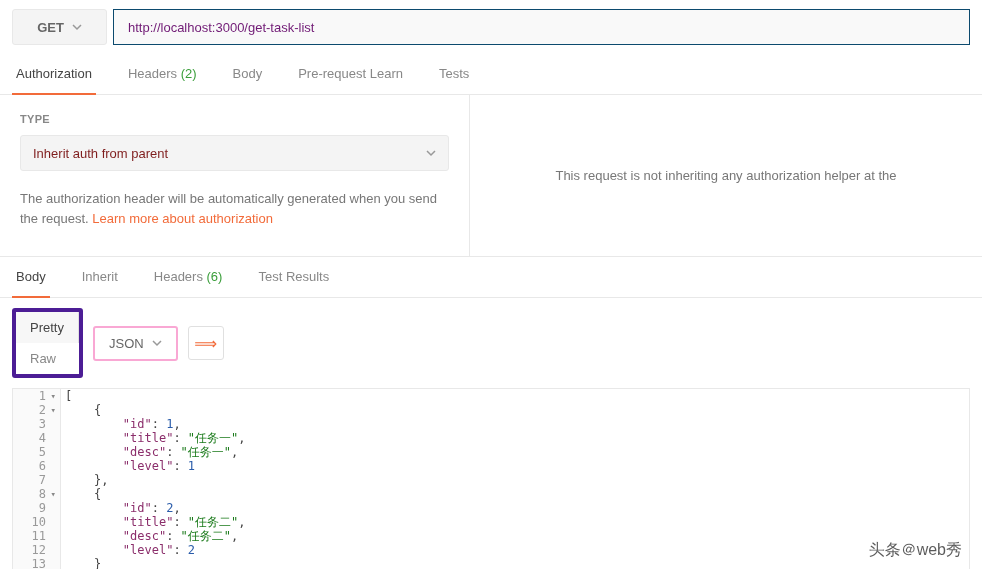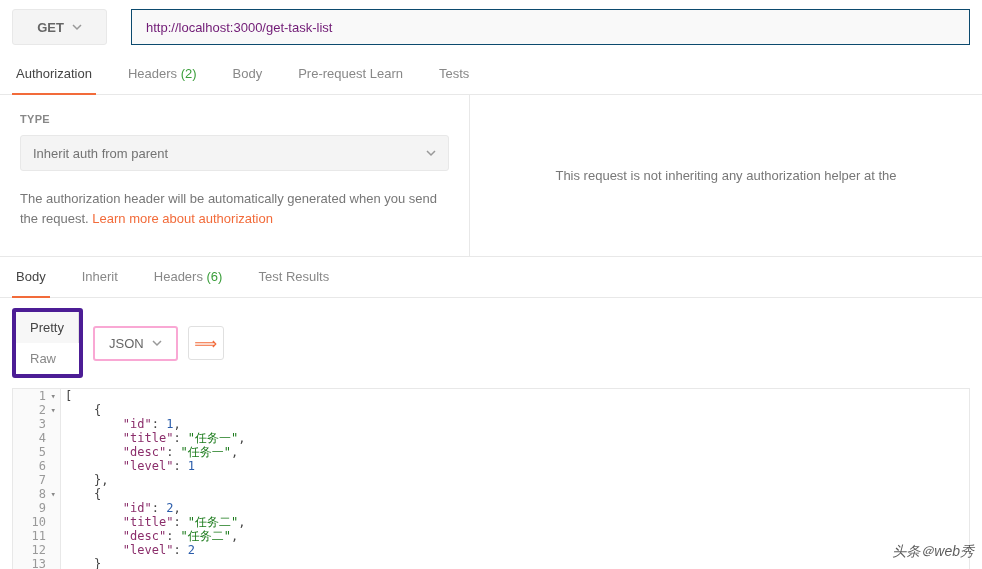--- a/index.html
+++ b/index.html
@@ -1,32 +1,32 @@
 <!DOCTYPE html>
 <html><head>
   <meta charset="utf-8">
   <style>
     * { margin: 0; padding: 0; box-sizing: border-box; }
     body { font-family: -apple-system, BlinkMacSystemFont, "Segoe UI", Arial, sans-serif; font-size: 13px; color: #555; background: #fff; width: 982px; height: 569px; overflow: hidden; }
     
-    .request-bar { display: flex; padding: 9px 12px; gap: 24px; }
+    .request-bar { display: flex; padding: 9px 12px; gap: 6px; }
     .method-selector { display: flex; align-items: center; justify-content: center; gap: 8px; width: 95px; height: 36px; background: #f4f4f4; border: 1px solid #e8e8e8; border-radius: 3px; cursor: pointer; color: #666; font-weight: 600; font-size: 13px; }
     .chevron-down { width: 10px; height: 10px; }
     .url-input { flex: 1; height: 36px; border: 1px solid #0c4a6e; background: #f9f9f9; padding: 0 14px; font-size: 13px; color: #701a75; outline: none; }
     
     .tabs { display: flex; border-bottom: 1px solid #e8e8e8; padding: 0 12px; gap: 28px; }
     .tab { padding: 12px 4px; cursor: pointer; color: #888; font-size: 13px; border-bottom: 2px solid transparent; margin-bottom: -1px; }
     .tab.active { color: #444; border-bottom-color: #f26b3a; }
     .tab .count { color: #3a9e3a; }
     
     .auth-section { display: flex; min-height: 162px; border-bottom: 1px solid #e8e8e8; }
     .auth-left { width: 470px; padding: 18px 20px; border-right: 1px solid #e8e8e8; }
     .auth-right { flex: 1; display: flex; align-items: center; justify-content: center; padding: 20px; color: #777; font-size: 13px; }
     .type-label { font-size: 11px; font-weight: 600; color: #888; margin-bottom: 10px; letter-spacing: 0.3px; }
-    .auth-select { width: 100%; height: 36px; background: #f4f4f4; border: 1px solid #e8e8e8; border-radius: 3px; padding: 0 12px; display: flex; align-items: center; justify-content: space-between; cursor: pointer; color: #737373; font-size: 13px; margin-bottom: 18px; }
+    .auth-select { width: 100%; height: 36px; background: #f4f4f4; border: 1px solid #e8e8e8; border-radius: 3px; padding: 0 12px; display: flex; align-items: center; justify-content: space-between; cursor: pointer; color: #7f1d1d; font-size: 13px; margin-bottom: 18px; }
     .auth-desc { font-size: 13px; color: #777; line-height: 1.5; }
     .auth-desc a { color: #f26b3a; text-decoration: none; cursor: pointer; }
     
     .response-tabs { display: flex; border-bottom: 1px solid #e8e8e8; padding: 0 12px; gap: 28px; }
     
     .response-toolbar { display: flex; align-items: center; padding: 10px 12px; gap: 10px; }
     .btn-group { display: flex; border: 4px solid #4c1d95; border-radius: 3px; overflow: hidden; flex-direction: column; }
     .btn { padding: 8px 14px; background: #fff; cursor: pointer; color: #888; font-size: 13px; border-right: 1px solid #e0e0e0; }
     .btn:last-child { border-right: none; }
     .btn.active { color: #444; background: #f7f7f7; }
@@ -39,21 +39,21 @@
     .code-line.hl { background: #e8f0fa; }
     .gutter { width: 48px; text-align: right; padding-right: 4px; color: #999; background: #fafafa; border-right: 1px solid #e8e8e8; user-select: none; display: flex; justify-content: flex-end; align-items: center; }
     .fold { width: 8px; color: #888; font-size: 9px; margin-left: 2px; }
     .ln { flex: 1; text-align: right; }
     .code { padding-left: 4px; white-space: pre; }
     .p { color: #444; }
     .k { color: #8b2e6b; }
     .s { color: #1a7a1a; }
     .n { color: #2a5caa; }
     
-    .watermark { position: absolute; bottom: 8px; right: 8px; font-size: 14px; color: rgba(0,0,0,0.65); font-weight: 500; font-style: italic; text-shadow: 0 0 3px #fff; }
+    .watermark { position: absolute; bottom: 8px; right: 20px; font-size: 16px; color: rgba(0,0,0,0.65); font-weight: 500; text-shadow: 0 0 3px #fff; }
   </style>
 </head>
 <body>
 
 <div class="request-bar">
   <div class="method-selector">
     <span>GET</span>
     <svg class="chevron-down" viewBox="0 0 10 10">
         <path d="M1 3 L5 7 L9 3" stroke="#999" stroke-width="1.5" fill="none"></path>
       </svg>

